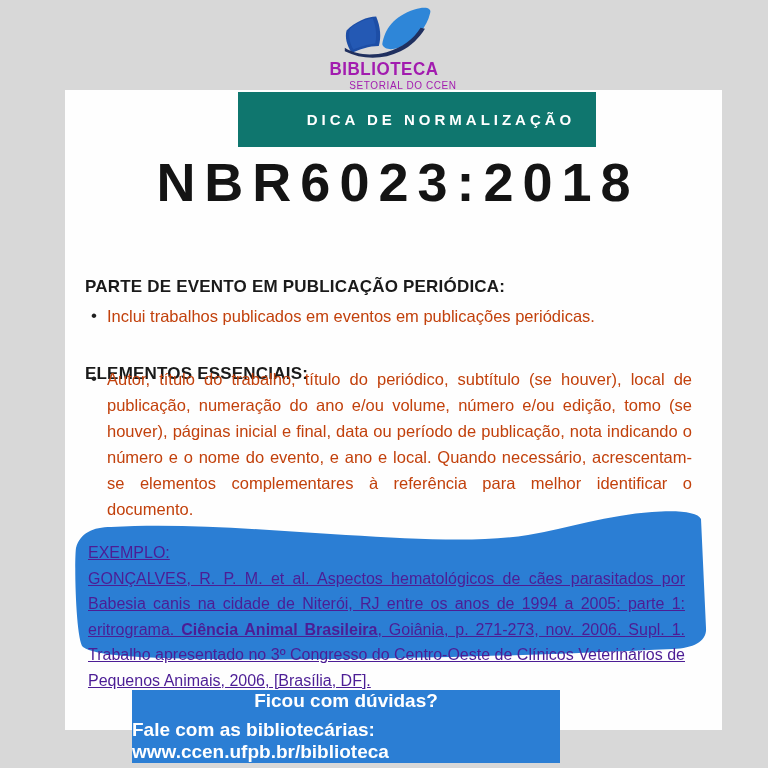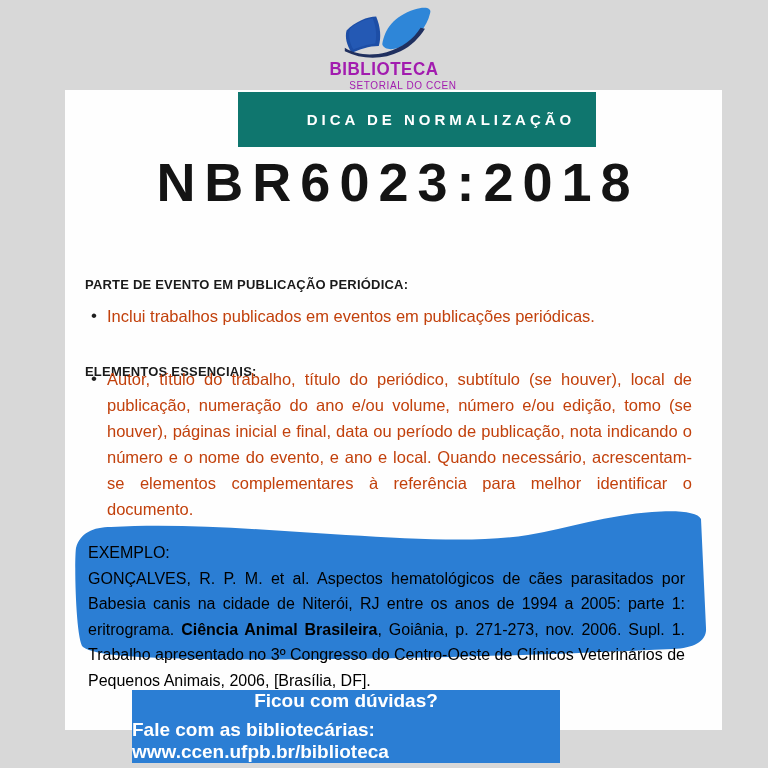--- a/index.html
+++ b/index.html
@@ -40,21 +40,21 @@
   
   .big-title {
     position:absolute; left:65px; top:154px; width:657px;
     text-align:center; color:#141414;
     font-weight:800; font-size:54px; line-height:56px; letter-spacing:9px;
     text-indent:9px;
   }
   
   .section-heading {
     position:absolute; left:85px; width:610px;
-    font-size:13px; font-weight:700; color:#1a1a1a; letter-spacing:.2px;
+    font-size:17px; font-weight:700; color:#1a1a1a; letter-spacing:.2px;
   }
   .h1 { top:277px; }
   .h2 { top:332px;margin-top:32px; }
   .bullet {
     position:absolute; left:85px; width:607px;
     font-size:16.5px; line-height:26px; color:#c2410c;
     padding-left:22px; box-sizing:border-box;
   }
   .bullet::before {
     content:"•"; position:absolute; left:6px; top:0;
@@ -64,21 +64,21 @@
   .b2 { top:366px; text-align:justify; }
   
   .example-block {
     position:absolute; left:66px; top:502px; width:644px; height:166px;
   }
   .example-block svg.brush {
     position:absolute; left:0; top:0; width:644px; height:166px;
   }
   .example-text {
     position:absolute; left:22px; top:38px; width:597px;
-    color:#000000; font-size:16px; line-height:25.5px;
+    color:#4c1d95; font-size:16px; line-height:25.5px;text-decoration:underline;
   }
   .example-label { display:block; }
   .example-citation { display:block; text-align:justify; }
   
   .footer-banner {
     position:absolute; left:132px; top:690px; width:428px; height:73px;
     background:#2b7ed4; color:#ffffff;
     display:flex; flex-direction:column; align-items:center; justify-content:center;
     gap:7px;
   }

